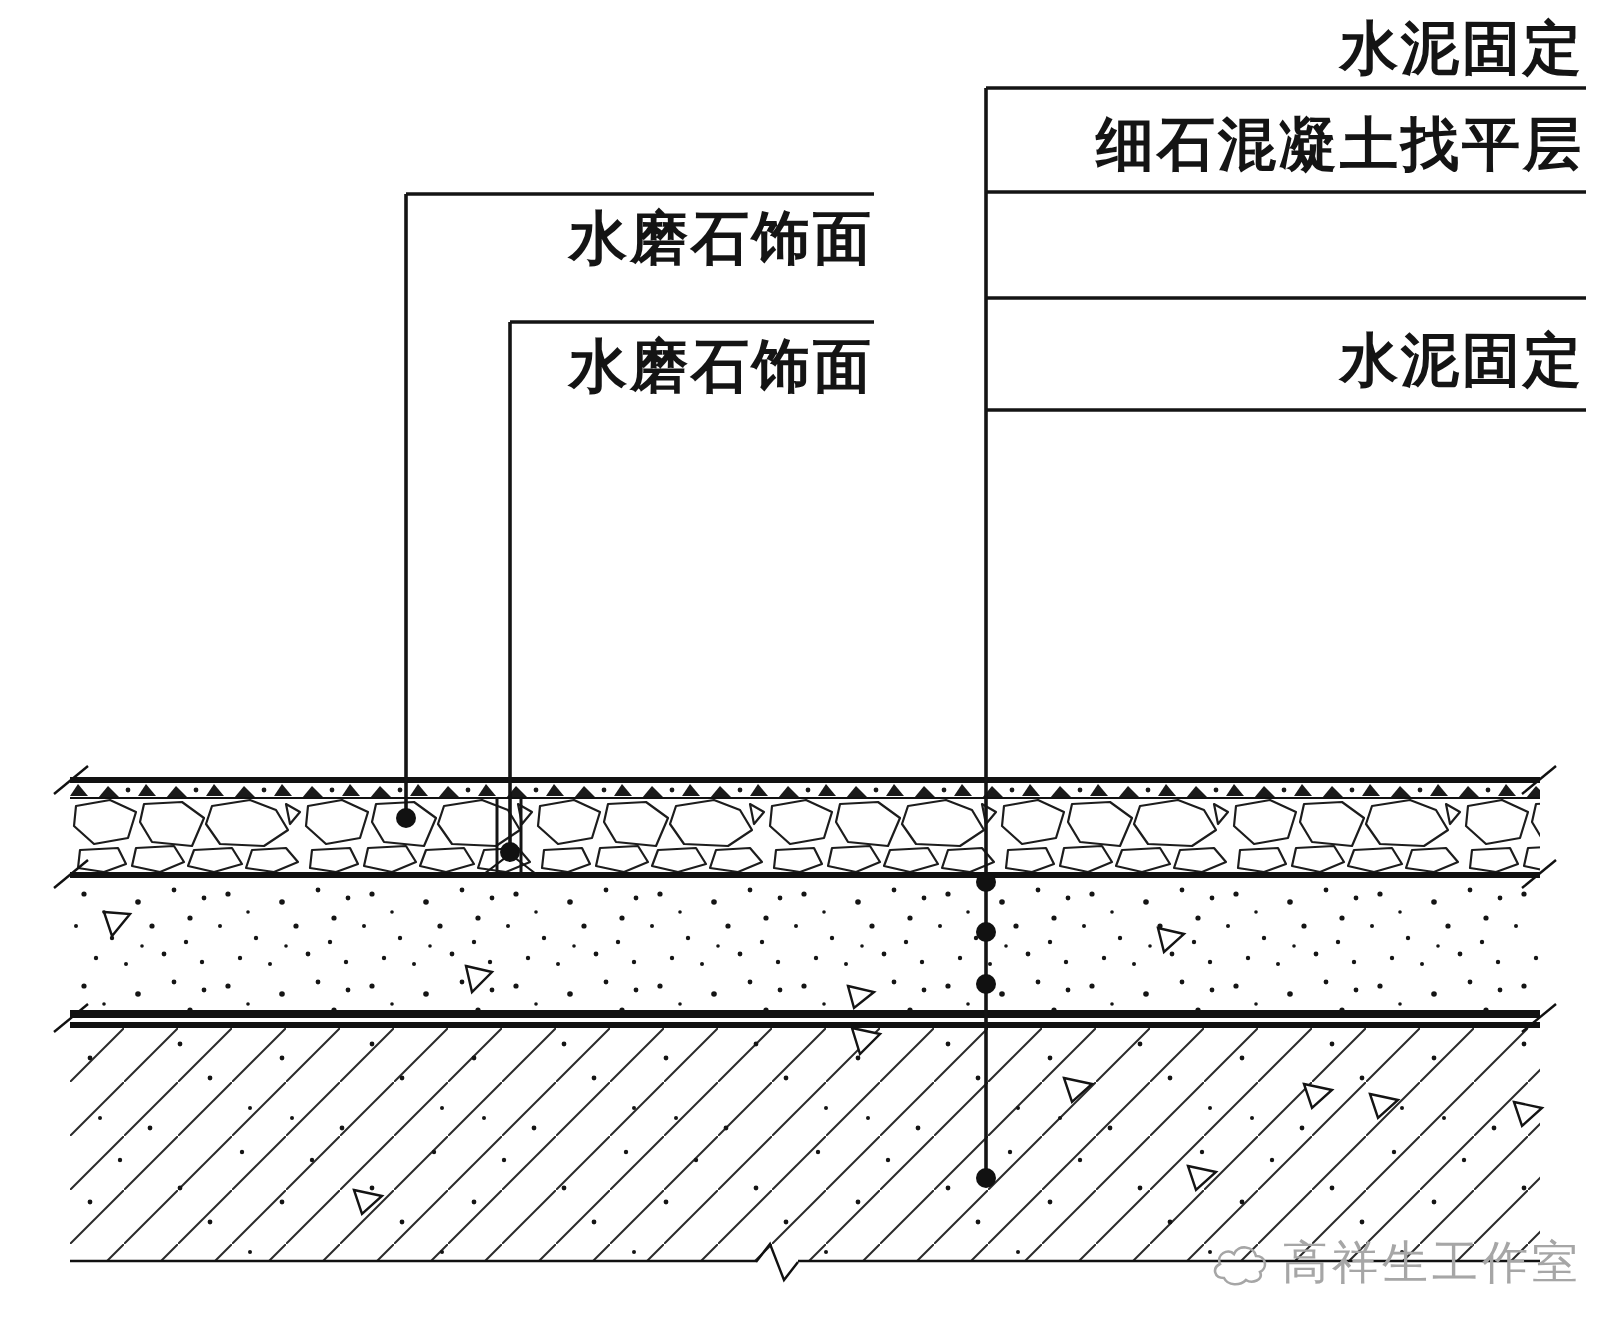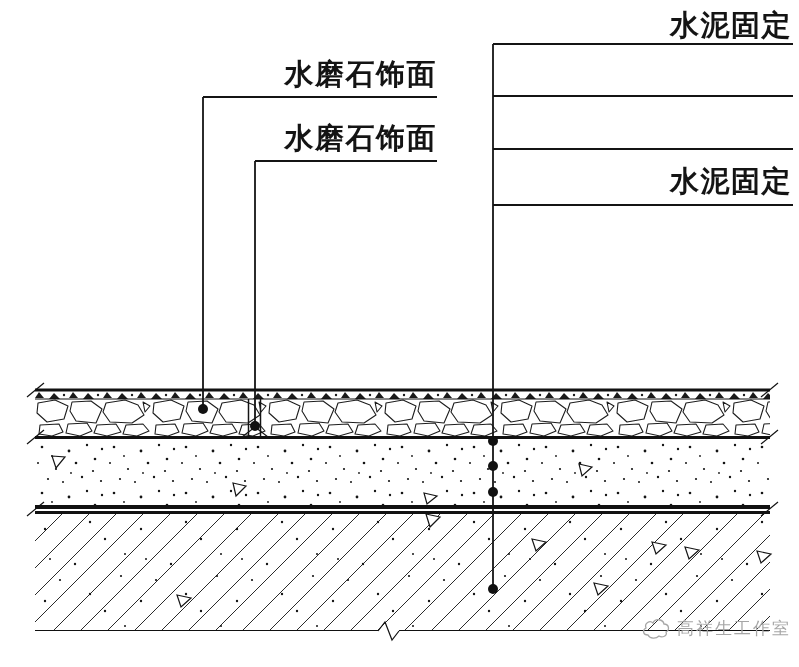--- a/index.html
+++ b/index.html
@@ -6,24 +6,24 @@
   .page{
     position:relative;width:799px;height:667px;background:#ffffff;
     overflow:hidden;font-family:"Liberation Sans",sans-serif;
   }
   svg.drawing{position:absolute;left:0;top:0;}
   .lbl{
     position:absolute;color:#141414;font-size:29px;font-weight:600;
     letter-spacing:1.5px;white-space:nowrap;line-height:1.1;
   }
   .lbl.right-side{right:7px;text-align:right;}
-  .lbl.left-side{right:362px;text-align:right;}
+  .lbl.left-side{right:362px;text-align:right;margin-top:46px;}
   .watermark{
     position:absolute;top:616px;right:8px;display:flex;align-items:center;gap:6px;
-    color:#a6a6a6;font-size:17px;font-weight:500;letter-spacing:2px;white-space:nowrap;
+    color:#a6a6a6;font-size:23px;font-weight:500;letter-spacing:2px;white-space:nowrap;
   }
 </style>
 </head>
 <body>
 
 <div class="page">
 
   <svg class="drawing" width="799" height="667" viewBox="0 0 799 667">
     <defs>
 
@@ -160,20 +160,21 @@
       <circle cx="203" cy="409" r="5"></circle>
       <circle cx="255" cy="426" r="5"></circle>
       <circle cx="493" cy="441" r="5"></circle>
       <circle cx="493" cy="466" r="5"></circle>
       <circle cx="493" cy="492" r="5"></circle>
       <circle cx="493" cy="589" r="5"></circle>
     </g>
   </svg>
 
   <div class="lbl right-side" style="top:10px">水泥固定</div>
+  <div class="lbl right-side" style="top:58px">细石混凝土找平层</div>
   <div class="lbl right-side" style="top:166px">水泥固定</div>
 
   <div class="lbl left-side" style="top:59px">水磨石饰面</div>
   <div class="lbl left-side" style="top:123px">水磨石饰面</div>
 
   <div class="watermark">
     <svg width="30" height="24" viewBox="0 0 30 24">
       <path d="M7,19 C2,19 1,14 5,12 C3,7 9,4 12,7 C14,2 22,3 23,8 C28,8 29,14 25,16 C27,20 21,22 18,20 C15,23 9,23 7,19 Z" fill="none" stroke="#a6a6a6" stroke-width="1.3"></path>
     </svg>
     <span>高祥生工作室</span>

